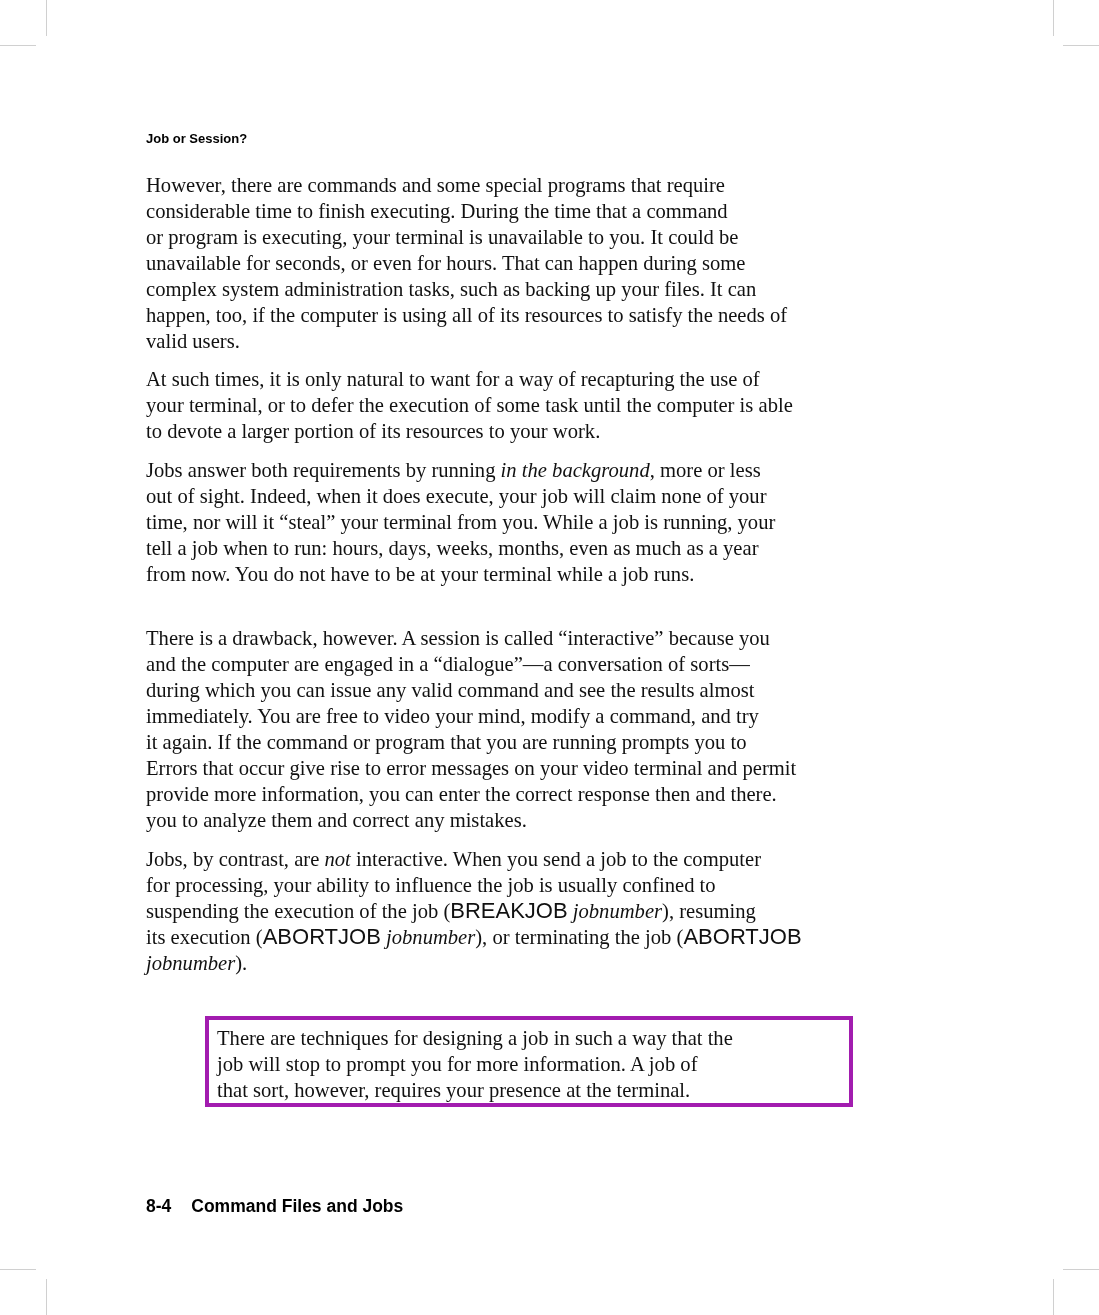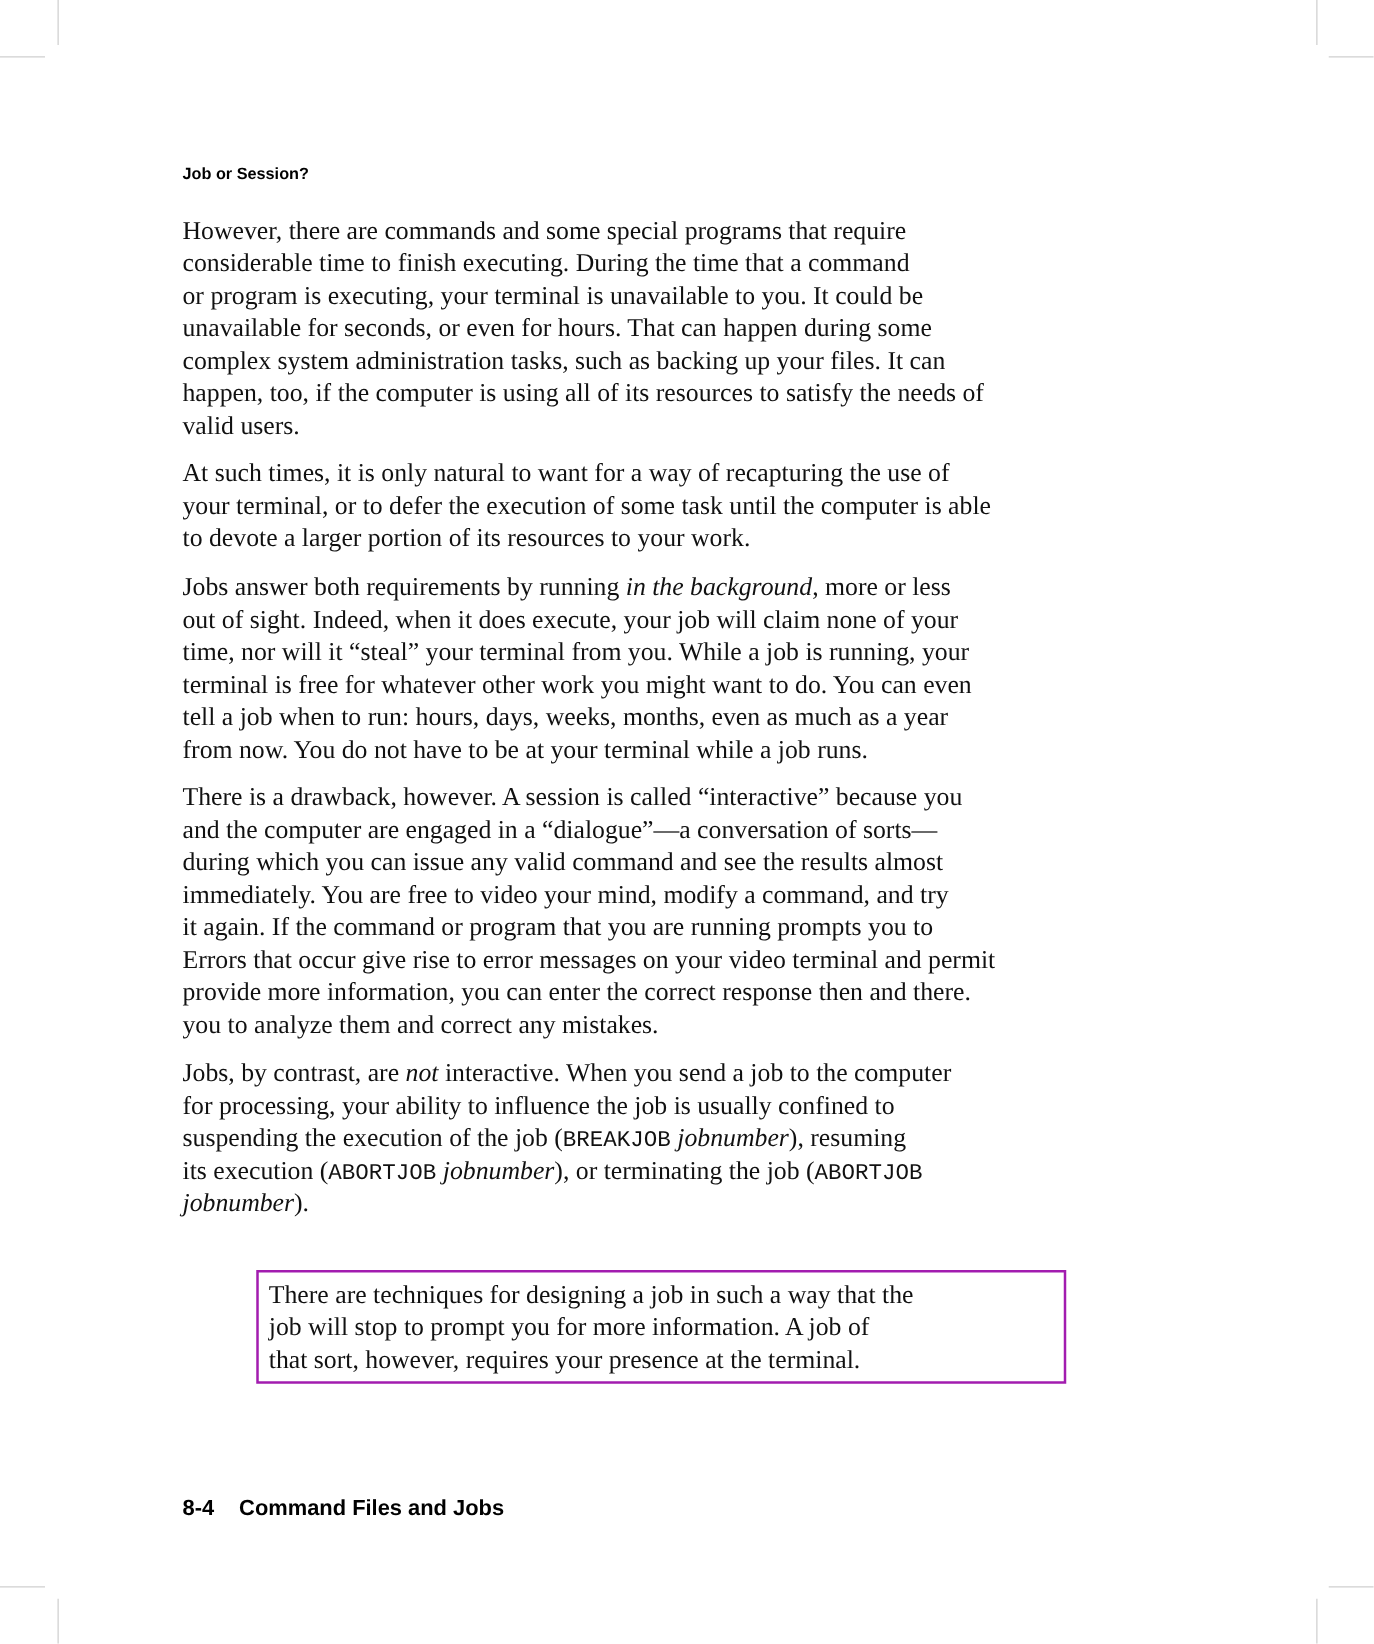--- a/index.html
+++ b/index.html
@@ -9,25 +9,25 @@
     position: absolute; left: 146px; top: 131px;
     font-family: "Liberation Sans", sans-serif; font-weight: bold; font-size: 13px; color: #000;
     margin: 0;
   }
   .para {
     position: absolute; left: 146px; margin: 0;
     font-family: "Liberation Serif", serif; font-size: 20.6px; line-height: 26px; color: #111;
     white-space: nowrap;
   }
   .para .line { display: block; height: 26px; }
-  .mono { font-family: Liberation Mono, monospace; font-size: 18px; }
+  .mono { font-family: Liberation Sans, sans-serif; font-size: 22px; }
   .it { font-style: italic; }
   .note {
     position: absolute; left: 205px; top: 1016px; width: 648px; height: 91px;
-    border: 2px solid #a21caf; box-sizing: border-box;
+    border: 4px solid #a21caf; box-sizing: border-box;
     font-family: "Liberation Serif", serif; font-size: 20.6px; line-height: 26px; color: #111;
     padding: 5px 8px; white-space: nowrap;
   }
   .note .line { display: block; height: 26px; }
   .footer {
     position: absolute; left: 146px; top: 1196px; margin: 0;
     font-family: "Liberation Sans", sans-serif; font-weight: bold; font-size: 17.5px; color: #000;
     white-space: nowrap;
     text-align: right;
   }
@@ -60,21 +60,20 @@
 <p class="para" style="top:366px;">
   <span class="line">At such times, it is only natural to want for a way of recapturing the use of</span>
   <span class="line">your terminal, or to defer the execution of some task until the computer is able</span>
   <span class="line">to devote a larger portion of its resources to your work.</span>
 </p>
 
 <p class="para" style="top:457px;">
   <span class="line"><span>Jobs answer both requirements by running </span><span class="it">in the background</span><span>, more or less</span></span>
   <span class="line">out of sight. Indeed, when it does execute, your job will claim none of your</span>
   <span class="line">time, nor will it “steal” your terminal from you. While a job is running, your</span>
-  <span class="line">terminal is free for whatever other work you might want to do. You can even</span>
   <span class="line">tell a job when to run: hours, days, weeks, months, even as much as a year</span>
   <span class="line">from now. You do not have to be at your terminal while a job runs.</span>
 </p>
 
 <p class="para" style="top:625px;">
   <span class="line">There is a drawback, however. A session is called “interactive” because you</span>
   <span class="line">and the computer are engaged in a “dialogue”—a conversation of sorts—</span>
   <span class="line">during which you can issue any valid command and see the results almost</span>
   <span class="line">immediately. You are free to video your mind, modify a command, and try</span>
   <span class="line">it again. If the command or program that you are running prompts you to</span>

